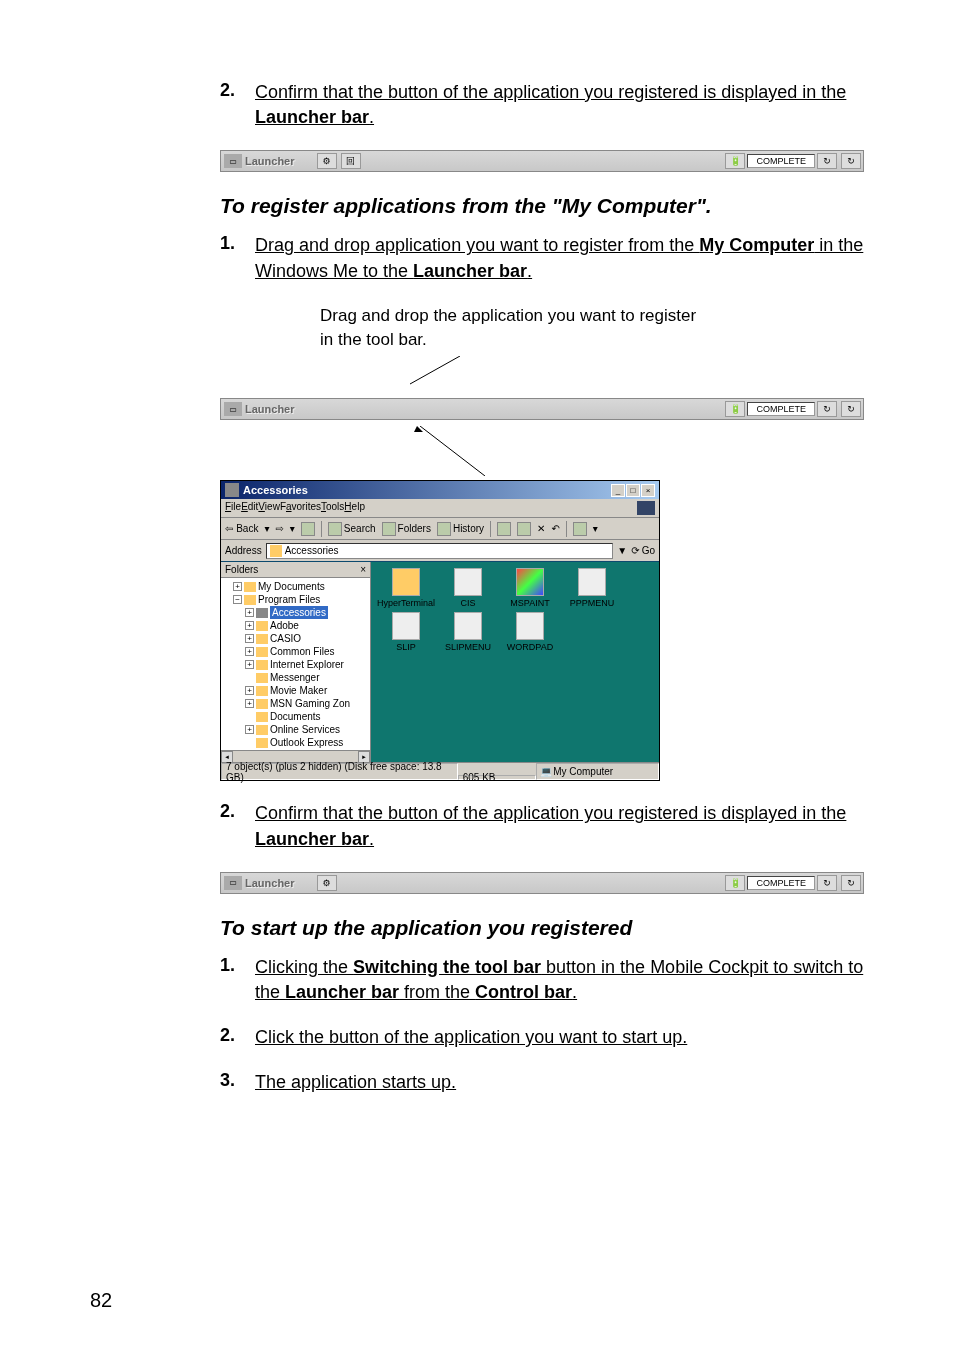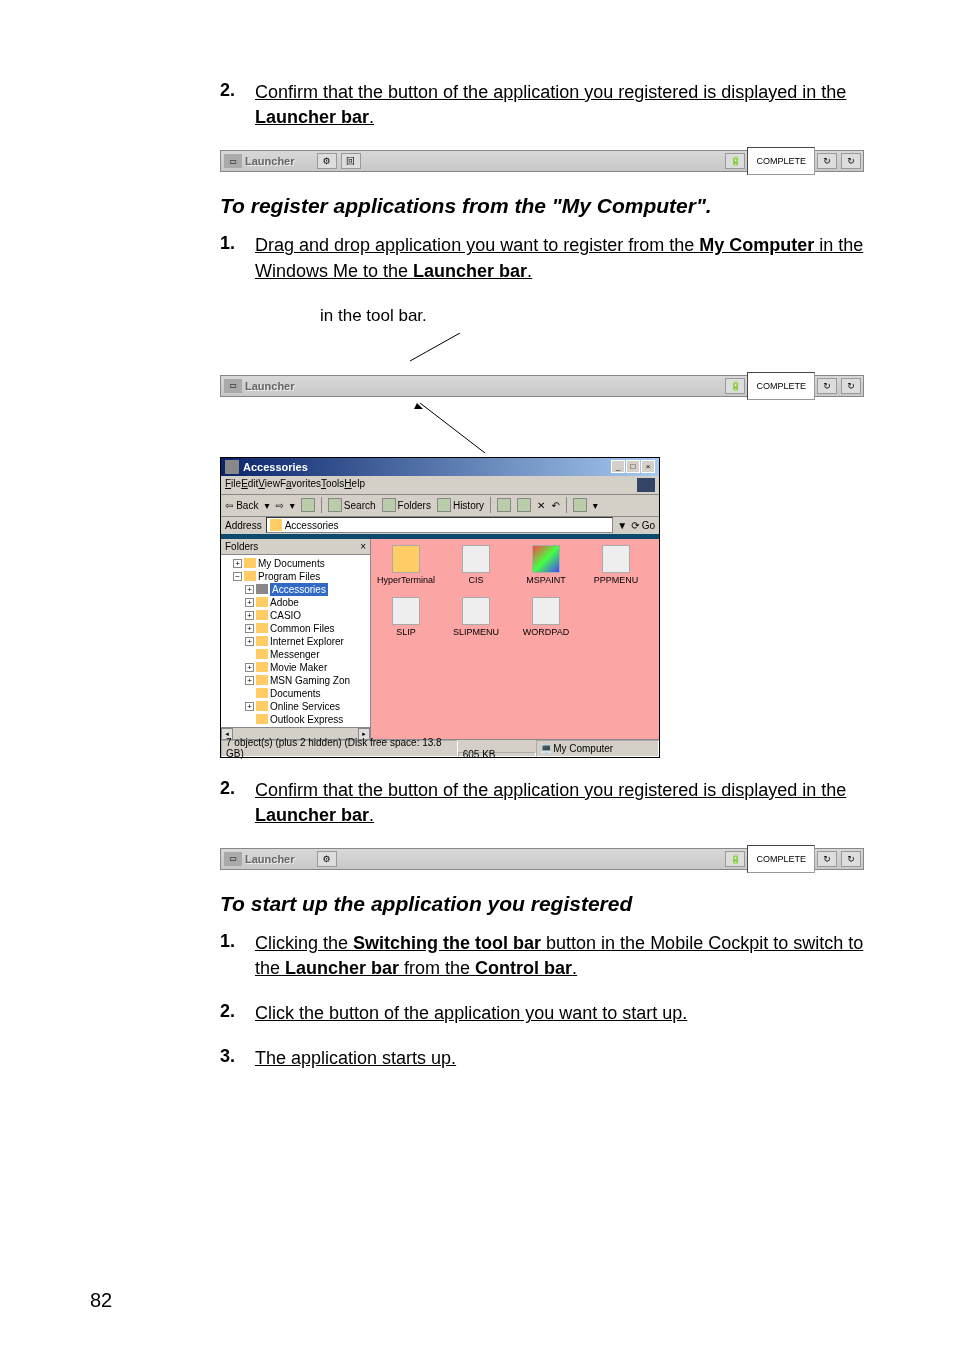--- a/index.html
+++ b/index.html
@@ -23,21 +23,21 @@
       display: flex;
       align-items: center;
       background: linear-gradient(#d8d8d8, #c8c8c8);
       font-size: 11px;
       margin: 8px 0 22px 0;
     }
     .launcher-bar .lb-icon { width: 18px; height: 14px; margin: 0 3px; background: #aaa; display: flex; align-items: center; justify-content: center; font-size: 8px; }
     .launcher-bar .lb-title { color: #666; font-weight: bold; text-shadow: 1px 1px 0 #eee; margin-right: 20px; }
     .launcher-bar .lb-btn { width: 20px; height: 16px; border: 1px solid #999; background: #ddd; margin: 0 2px; display: flex; align-items: center; justify-content: center; font-size: 9px; }
     .launcher-bar .spacer { flex: 1; }
-    .launcher-bar .status { background: #fff; border: 1px inset #999; padding: 0 8px; font-size: 9px; height: 28px; display: flex; align-items: center; }
+    .launcher-bar .status { background: #fff; border: 1px inset #999; padding: 0 8px; font-size: 9px; height: 14px; display: flex; align-items: center; }
     .caption { font-size: 17px; margin: 10px 0 5px 100px; line-height: 1.4; }
     .arrow-svg { margin-left: 150px; }
     .explorer {
       border: 1px solid #000;
       width: 440px;
       margin: 0 0 20px 0;
       background: #d4d0c8;
       font-size: 10px;
       font-family: Tahoma, sans-serif;
     }
@@ -47,38 +47,38 @@
     .explorer .titlebar .wbtns { display: flex; gap: 1px; }
     .explorer .titlebar .wbtn { width: 14px; height: 13px; background: #d4d0c8; border: 1px solid #fff; color: #000; font-size: 8px; display: flex; align-items: center; justify-content: center; }
     .explorer .menubar { padding: 2px 4px; display: flex; border-bottom: 1px solid #888; }
     .explorer .menubar span { font-size: 10px; }
     .explorer .menubar .u { text-decoration: underline; }
     .explorer .menubar .micon { margin-left: auto; width: 18px; height: 14px; background: #346; }
     .explorer .toolbar { padding: 2px 4px; display: flex; align-items: center; gap: 6px; border-bottom: 1px solid #888; height: 22px; font-size: 10px; }
     .explorer .toolbar .tbtn { display: flex; align-items: center; gap: 2px; }
     .explorer .toolbar .ticon { width: 14px; height: 14px; background: #bca; border: 1px solid #888; }
     .explorer .toolbar .sep { width: 1px; height: 16px; background: #888; }
-    .explorer .addrbar { padding: 2px 4px; display: flex; align-items: center; gap: 4px; border-bottom: 5px solid #0c4a6e; height: 22px; }
+    .explorer .addrbar { padding: 2px 4px; display: flex; align-items: center; gap: 4px; border-bottom: 1px solid #0c4a6e; height: 22px; }
     .explorer .addrbar .addr-input { flex: 1; background: #fff; border: 1px inset #888; height: 16px; display: flex; align-items: center; padding: 0 3px; font-size: 10px; }
     .explorer .addrbar .addr-input .ficon { width: 12px; height: 12px; background: #fc6; margin-right: 3px; }
     .explorer .addrbar .go { display: flex; align-items: center; gap: 2px; font-size: 10px; }
     .explorer .body { display: flex; height: 200px; }
     .explorer .folders-pane { width: 150px; border-right: 1px solid #888; background: #fff; display: flex; flex-direction: column; }
     .explorer .folders-head { background: #d4d0c8; padding: 2px 4px; display: flex; justify-content: space-between; border-bottom: 1px solid #888; font-size: 10px; }
     .explorer .tree { flex: 1; overflow: hidden; padding: 2px; font-size: 10px; line-height: 13px; }
     .explorer .tree .node { white-space: nowrap; display: flex; align-items: center; }
     .explorer .tree .exp { width: 9px; height: 9px; border: 1px solid #888; display: inline-flex; align-items: center; justify-content: center; font-size: 8px; margin-right: 2px; background: #fff; }
     .explorer .tree .ficon2 { width: 12px; height: 10px; background: #fc6; margin-right: 2px; display: inline-block; }
     .explorer .tree .sel { background: #316ac5; color: #fff; padding: 0 2px; }
     .explorer .tree .i1 { padding-left: 10px; }
     .explorer .tree .i2 { padding-left: 22px; }
     .explorer .tree-scroll { height: 12px; background: #d4d0c8; border-top: 1px solid #888; display: flex; }
     .explorer .tree-scroll .sbtn { width: 12px; height: 12px; border: 1px solid #888; background: #ddd; font-size: 7px; display: flex; align-items: center; justify-content: center; }
     .explorer .tree-scroll .strack { flex: 1; }
-    .explorer .files-pane { flex: 1; background: #fca5a5; padding: 6px; display: flex; flex-wrap: wrap; align-content: flex-start; gap: 12px; }
+    .explorer .files-pane { flex: 1; background: #0f766e; padding: 6px; display: flex; flex-wrap: wrap; align-content: flex-start; gap: 4px; }
     .explorer .fitem { width: 58px; display: flex; flex-direction: column; align-items: center; font-size: 9px; text-align: center; }
     .explorer .fitem .fic { width: 28px; height: 28px; background: #eee; border: 1px solid #aaa; margin-bottom: 2px; position: relative; }
     .explorer .fitem .fic.folder { background: #fc6; }
     .explorer .fitem .fic.paint { background: linear-gradient(135deg, #f44, #4f4, #44f); }
     .explorer .statusbar { display: flex; border-top: 1px solid #888; height: 18px; font-size: 10px; }
     .explorer .statusbar .cell { border: 1px inset #fff; padding: 0 4px; display: flex; align-items: center; }
     .explorer .statusbar .c1 { flex: 2; }
     .explorer .statusbar .c2 { flex: 0.6; margin-top: 12px; }
     .explorer .statusbar .c3 { flex: 1; }
     .page-num { position: absolute; bottom: 40px; left: 90px; font-size: 20px; }
@@ -113,20 +113,21 @@
 
 <div class="content">
   <div class="num-item">
     <div class="num">1.</div>
     <div class="txt">
       <span>Drag and drop application you want to register from the </span><span class="bold">My Computer</span><span> in the Windows Me to the </span><span class="bold">Launcher bar</span><span>.</span>
     </div>
   </div>
 
   <div class="caption">
+    <div>Drag and drop the application you want to register</div>
     <div>in the tool bar.</div>
   </div>
 
   <svg class="arrow-svg" width="200" height="30">
     <line x1="90" y1="0" x2="40" y2="28" stroke="#000" stroke-width="1"></line>
   </svg>
 
   <div class="launcher-bar" style="margin-bottom:6px;">
     <div class="lb-icon">▭</div>
     <div class="lb-title">Launcher</div>

